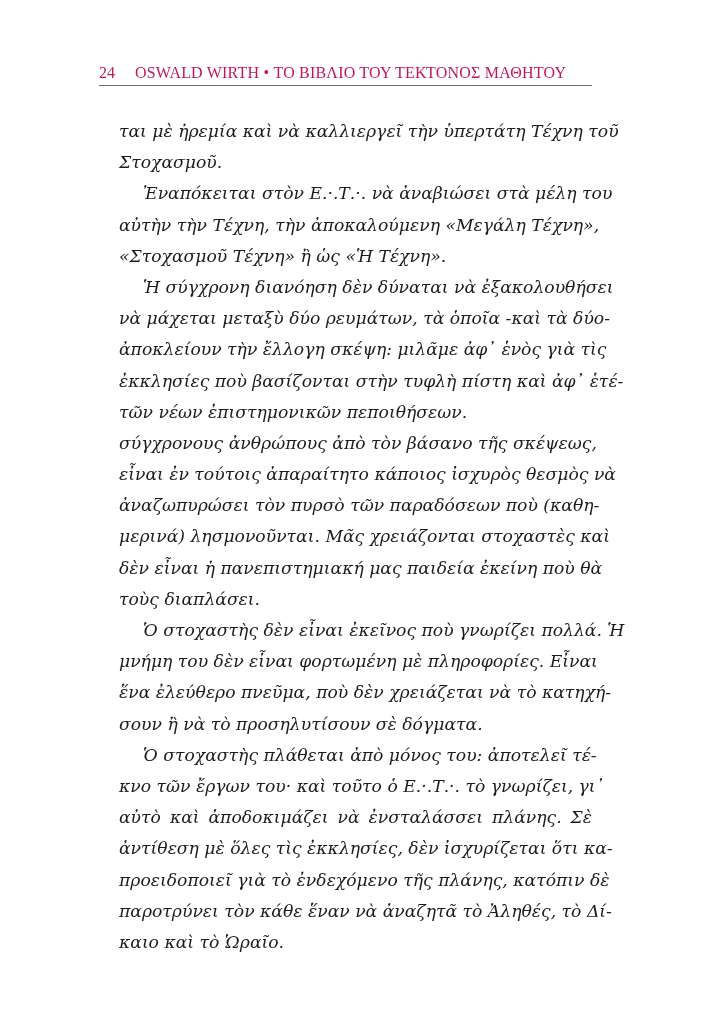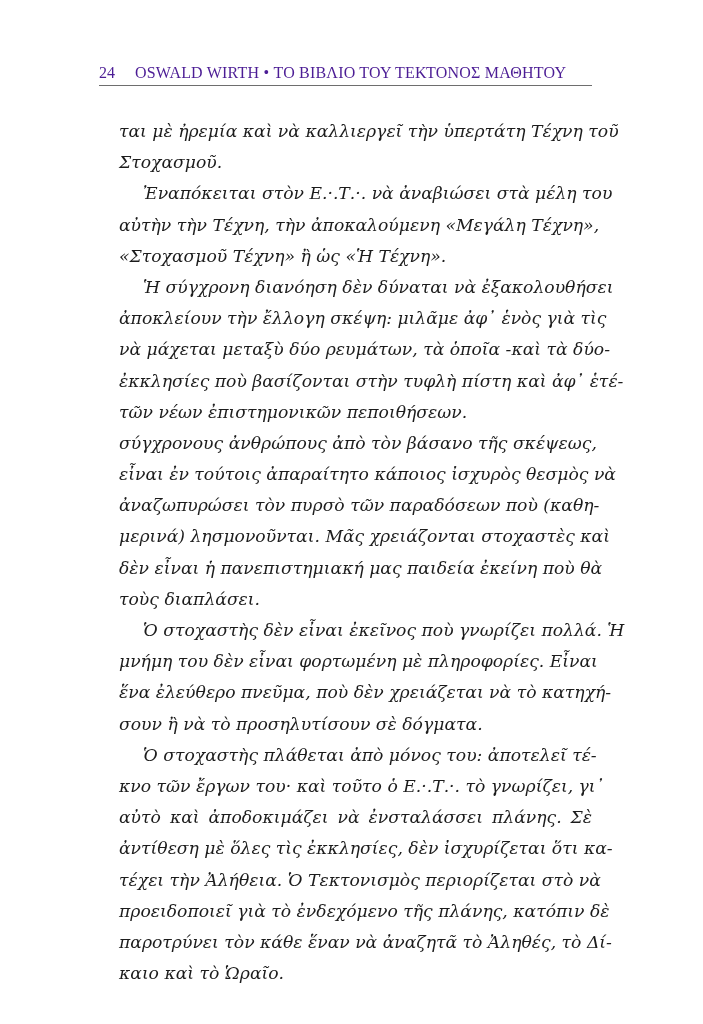--- a/index.html
+++ b/index.html
@@ -24,21 +24,21 @@
     .running-head {
       position: absolute;
       left: 99px;
       top: 63px;
       width: 493px;
       height: 22px;
       border-bottom: 1px solid #6e6e6e;
       font-family: "Liberation Serif", "DejaVu Serif", serif;
       font-size: 16px;
       line-height: 20px;
-      color: #4c1d95;
+      color: #be185d;
       white-space: nowrap;
     }
     .running-head .page-number {
       display: inline-block;
       width: 36px;
     }
     .running-head .title {
       display: inline-block;
       letter-spacing: 0.2px;
     }
@@ -76,36 +76,35 @@
     <span class="page-number">24</span><span class="title">OSWALD WIRTH • ΤΟ ΒΙΒΛΙΟ ΤΟΥ ΤΕΚΤΟΝΟΣ ΜΑΘΗΤΟΥ</span>
   </div>
 
   <div class="body-text" id="body-text">
   <span class="line">ται μὲ ἠρεμία καὶ νὰ καλλιεργεῖ τὴν ὑπερτάτη Τέχνη τοῦ</span>
       <span class="line last">Στοχασμοῦ.</span>
       <span class="line indent">Ἐναπόκειται στὸν Ε.·.Τ.·. νὰ ἀναβιώσει στὰ μέλη του</span>
       <span class="line">αὐτὴν τὴν Τέχνη, τὴν ἀποκαλούμενη «Μεγάλη Τέχνη»,</span>
       <span class="line last">«Στοχασμοῦ Τέχνη» ἢ ὡς «Ἡ Τέχνη».</span>
       <span class="line indent">Ἡ σύγχρονη διανόηση δὲν δύναται νὰ ἐξακολουθήσει</span>
+      <span class="line">νὰ μάχεται μεταξὺ δύο ρευμάτων, τὰ ὁποῖα -καὶ τὰ δύο-</span>
       <span class="line">ἀποκλείουν τὴν ἔλλογη σκέψη: μιλᾶμε ἀφ᾽ ἑνὸς γιὰ τὶς</span>
-      <span class="line">νὰ μάχεται μεταξὺ δύο ρευμάτων, τὰ ὁποῖα -καὶ τὰ δύο-</span>
       <span class="line">ἐκκλησίες ποὺ βασίζονται στὴν τυφλὴ πίστη καὶ ἀφ᾽ ἑτέ-</span>
       <span class="line last">τῶν νέων ἐπιστημονικῶν πεποιθήσεων.</span>
       <span class="line">σύγχρονους ἀνθρώπους ἀπὸ τὸν βάσανο τῆς σκέψεως,</span>
       <span class="line">εἶναι ἐν τούτοις ἀπαραίτητο κάποιος ἰσχυρὸς θεσμὸς νὰ</span>
       <span class="line">ἀναζωπυρώσει τὸν πυρσὸ τῶν παραδόσεων ποὺ (καθη-</span>
       <span class="line">μερινά) λησμονοῦνται. Μᾶς χρειάζονται στοχαστὲς καὶ</span>
       <span class="line">δὲν εἶναι ἡ πανεπιστημιακή μας παιδεία ἐκείνη ποὺ θὰ</span>
       <span class="line last">τοὺς διαπλάσει.</span>
       <span class="line indent">Ὁ στοχαστὴς δὲν εἶναι ἐκεῖνος ποὺ γνωρίζει πολλά. Ἡ</span>
       <span class="line">μνήμη του δὲν εἶναι φορτωμένη μὲ πληροφορίες. Εἶναι</span>
       <span class="line">ἕνα ἐλεύθερο πνεῦμα, ποὺ δὲν χρειάζεται νὰ τὸ κατηχή-</span>
       <span class="line last">σουν ἢ νὰ τὸ προσηλυτίσουν σὲ δόγματα.</span>
       <span class="line indent">Ὁ στοχαστὴς πλάθεται ἀπὸ μόνος του: ἀποτελεῖ τέ-</span>
       <span class="line">κνο τῶν ἔργων του· καὶ τοῦτο ὁ Ε.·.Τ.·. τὸ γνωρίζει, γι᾽</span>
       <span class="line">αὐτὸ καὶ ἀποδοκιμάζει νὰ ἐνσταλάσσει πλάνης. Σὲ</span>
       <span class="line">ἀντίθεση μὲ ὅλες τὶς ἐκκλησίες, δὲν ἰσχυρίζεται ὅτι κα-</span>
-      <span class="line">τέχει τὴν Ἀλήθεια. Ὁ Τεκτονισμὸς περιορίζεται στὸ νὰ</span>
       <span class="line">προειδοποιεῖ γιὰ τὸ ἐνδεχόμενο τῆς πλάνης, κατόπιν δὲ</span>
       <span class="line">παροτρύνει τὸν κάθε ἕναν νὰ ἀναζητᾶ τὸ Ἀληθές, τὸ Δί-</span>
       <span class="line last">καιο καὶ τὸ Ὡραῖο.</span>
     </div>
 </div>
 
 </body></html>

